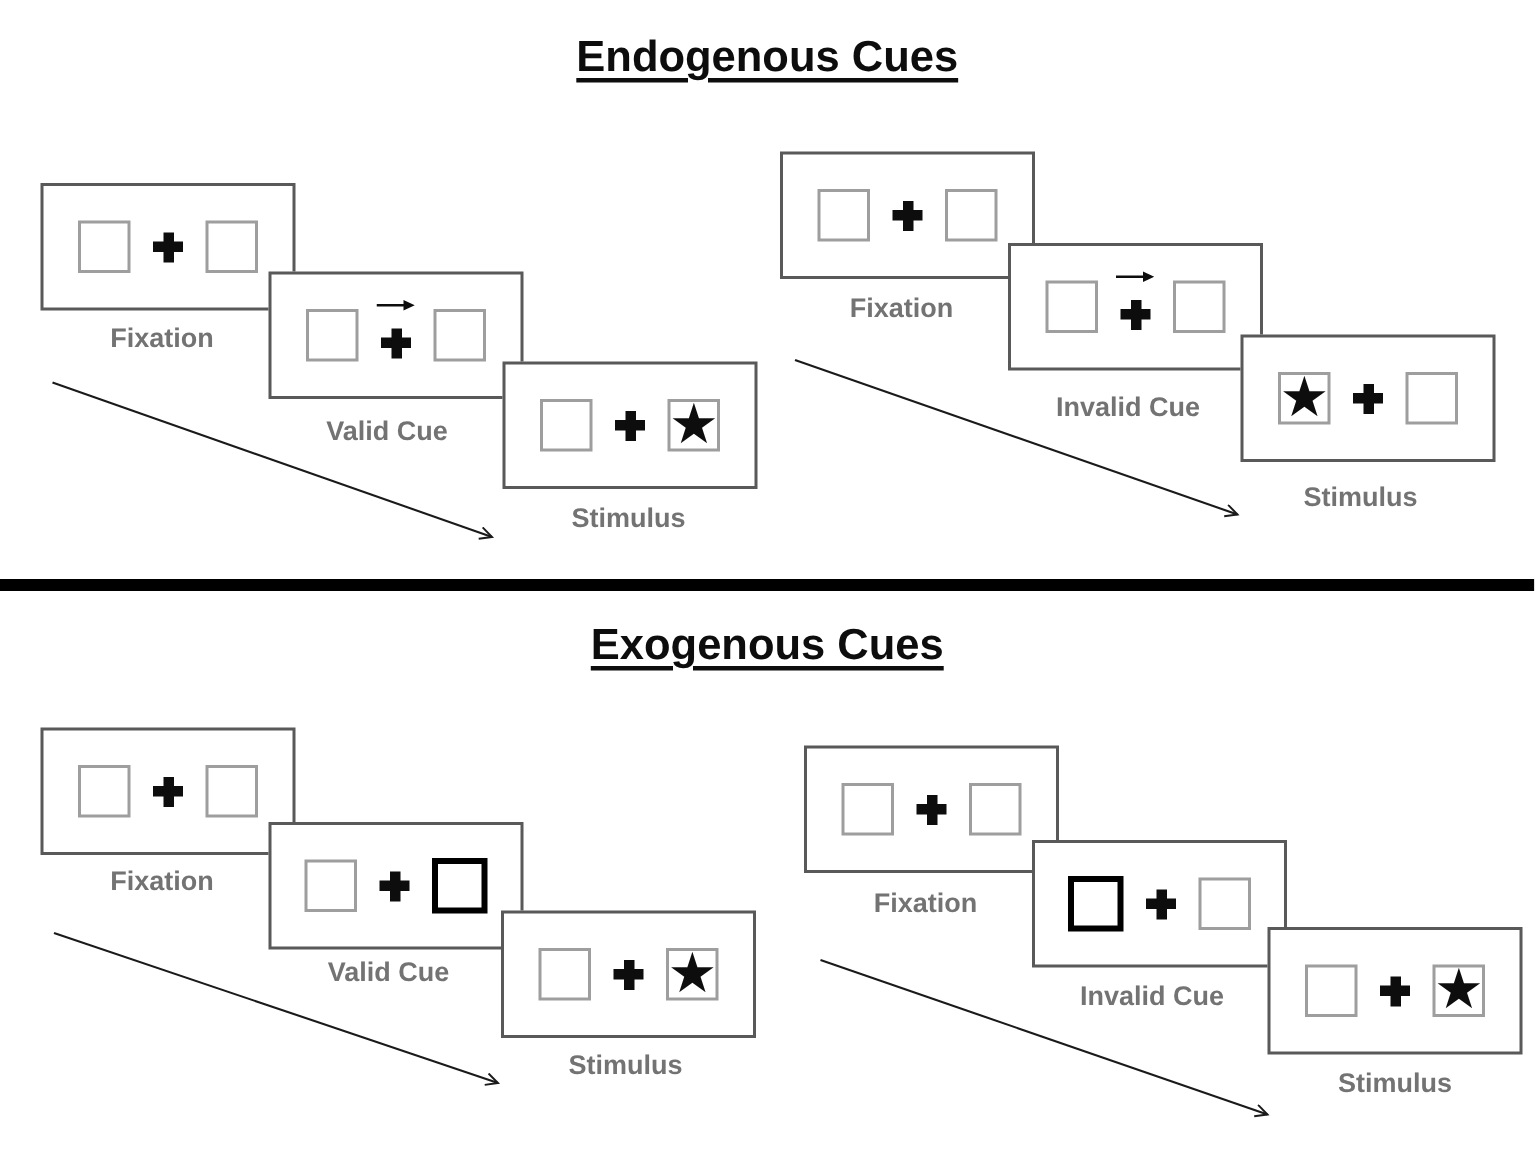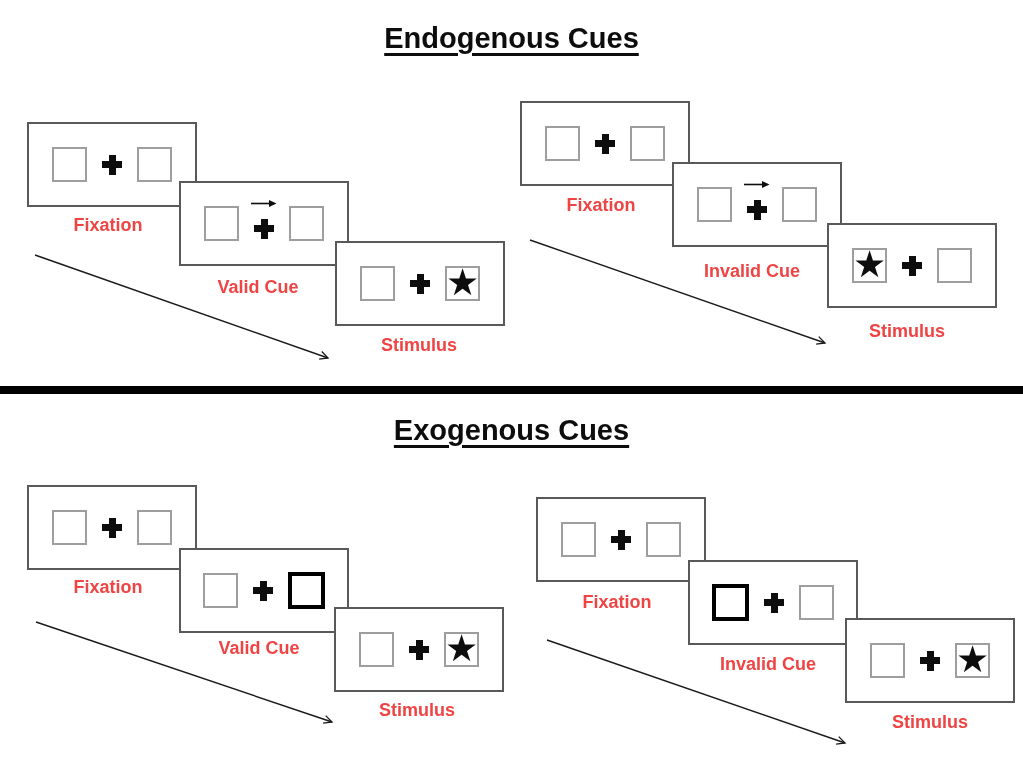--- a/index.html
+++ b/index.html
@@ -45,21 +45,21 @@
   }
 
   .star {
     font-family:"DejaVu Sans", sans-serif;
     font-size:37px; line-height:31px; color:#0d0d0d;
     margin-top:-3px;
   }
 
   .lbl {
     position:absolute; transform:translateX(-50%);
-    font-weight:bold; font-size:18px; color:#ef4444;
+    font-weight:bold; font-size:18px; color:#737373;
     white-space:nowrap; z-index:5;
   }
 
   .arrows { position:absolute; left:0; top:0; z-index:0; }
   .arrows line { stroke:#1a1a1a; stroke-width:1.4; }
 </style>
 </head>
 <body>
 
 <div id="canvas">

